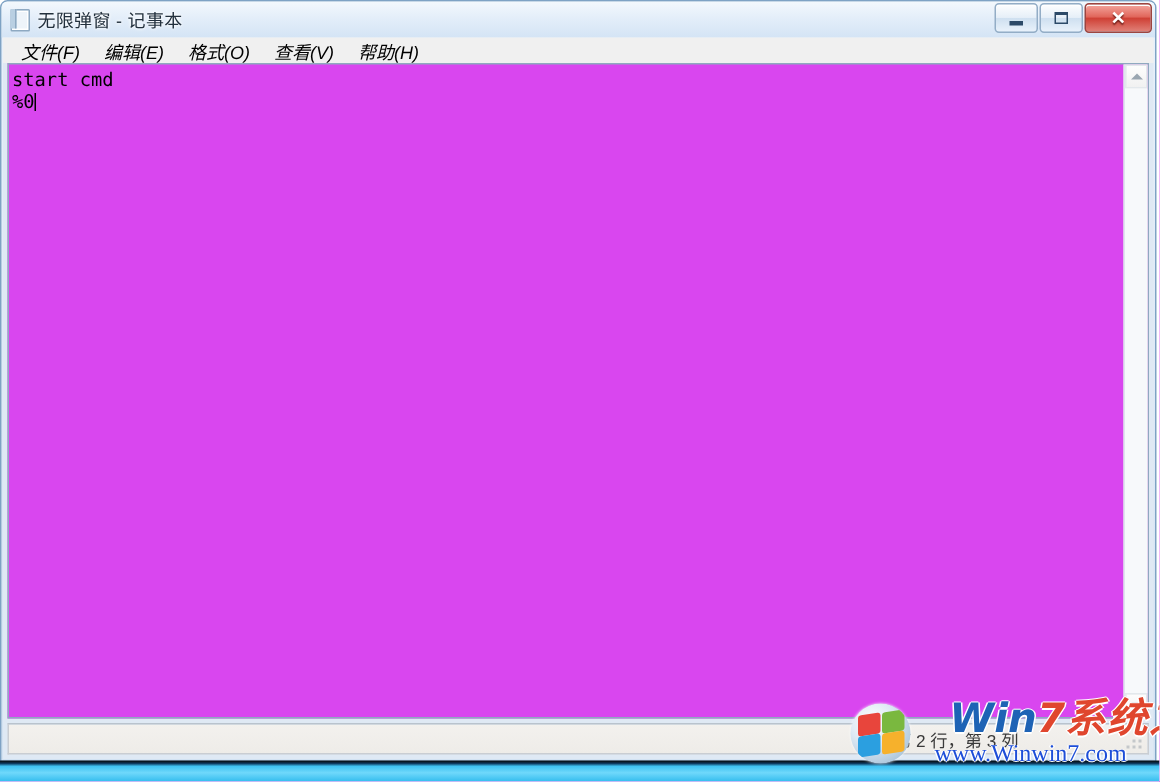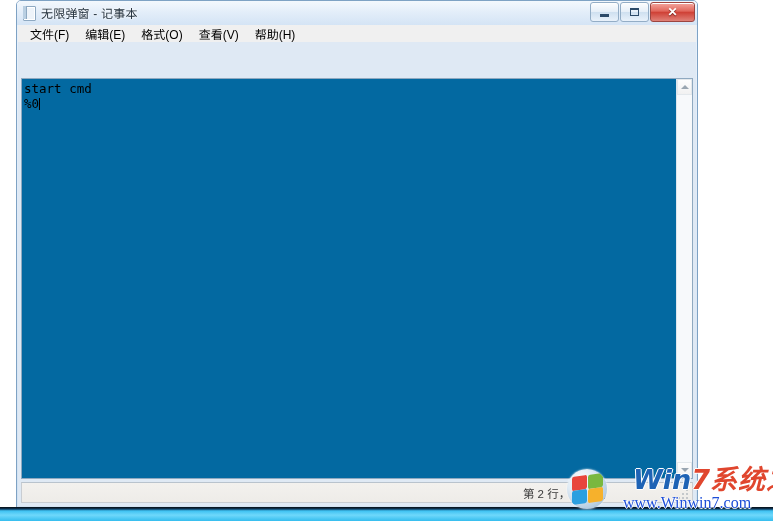--- a/index.html
+++ b/index.html
@@ -18,21 +18,21 @@
 
   
   #taskbar{
     position:absolute;left:0;right:0;bottom:0;height:13px;
     background:linear-gradient(180deg,#0a1c2e 0%,#0d3c63 8%,#3fc2f2 22%,#6fd8fb 55%,#35bdee 100%);
     border-top:1px solid #081622;
   }
 
   
   #window{
-    position:absolute;left:16px;top:0;width:682px;height:508px;
+    position:absolute;left:0;top:0;width:771px;height:508px;
     border:1px solid #7ea2c4;
     border-radius:5px 5px 0 0;
     background:linear-gradient(180deg,#e8f1fb 0%,#dfeaf7 45%,#d2e2f2 100%);
     box-sizing:border-box;
     overflow:hidden;
   }
   
   #window::before{
     content:"";position:absolute;left:0;top:0;right:0;height:24px;
     background:linear-gradient(180deg,#f3f8fd 0%,#e2edf9 50%,#d4e4f5 100%);
@@ -89,42 +89,42 @@
   }
 
   
   #menubar{
     position:absolute;left:1px;top:24px;right:1px;height:17px;
     background:#f0f0f0;
     display:flex;align-items:center;
     z-index:3;
     padding-left:4px;
     box-sizing:border-box;
+    font-style:italic;
   }
   .menu-item{
     font-size:12px;color:#000000;
     padding:1px 8px 2px 8px;
     white-space:nowrap;
     cursor:default;
   }
 
   
   #client{
     position:absolute;left:1px;top:41px;right:1px;bottom:1px;
     background:#dfe9f4;
     box-sizing:border-box;
     padding:0 4px 4px 4px;
   }
   #editwrap{
     position:absolute;left:3px;top:0;right:3px;bottom:27px;
-    background:#0369a1;
+    background:#d946ef;
     border:1px solid #8fa9c0;
     box-sizing:border-box;
     display:flex;
-    margin-top:36px;
   }
   #textarea{
     flex:1;
     padding:2px 0 0 2px;
     font-family:"DejaVu Sans Mono","Liberation Mono",monospace;
     font-size:12.5px;
     line-height:15px;
     color:#000000;
     white-space:pre;
     overflow:hidden;

